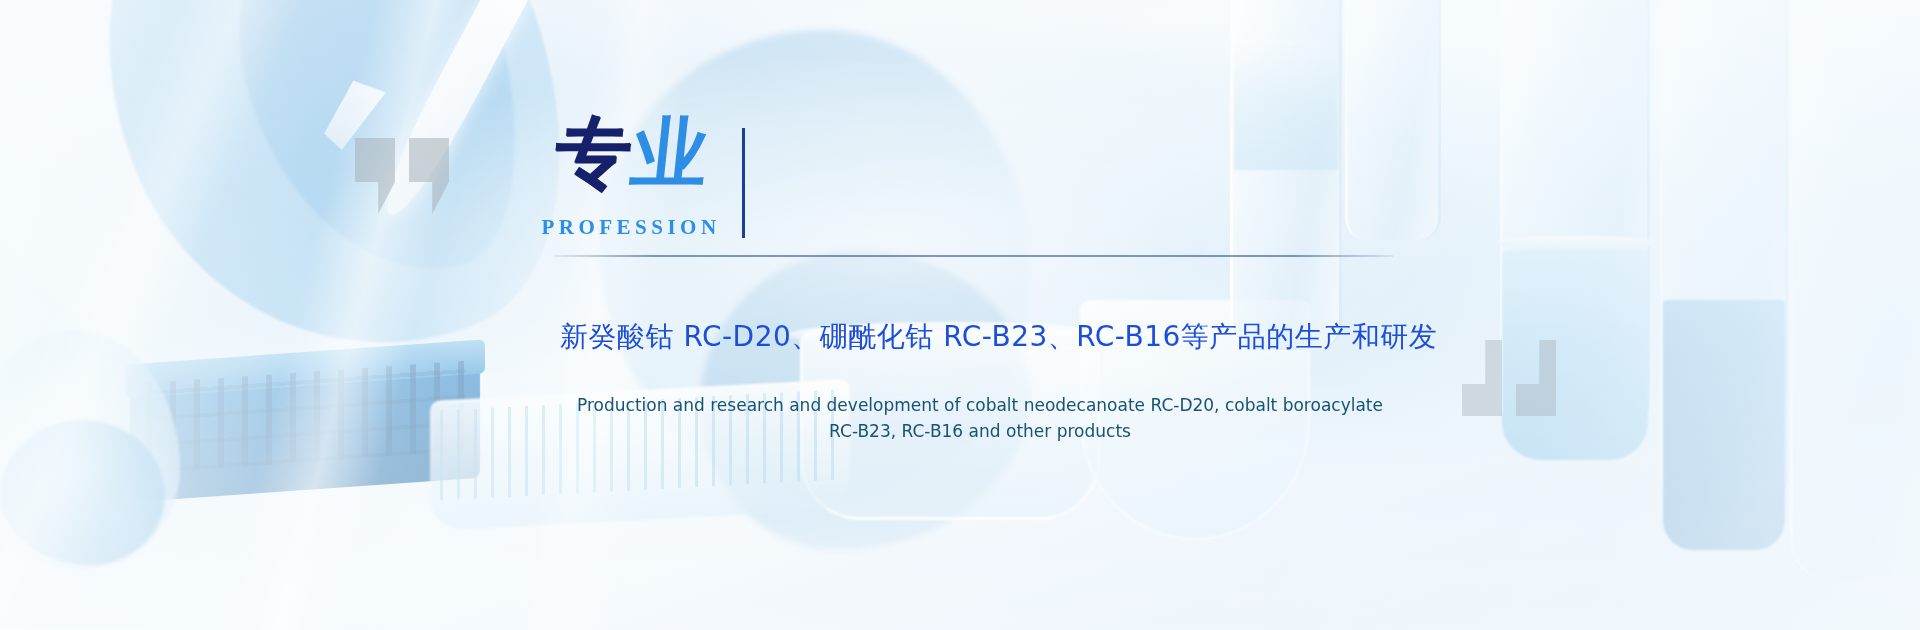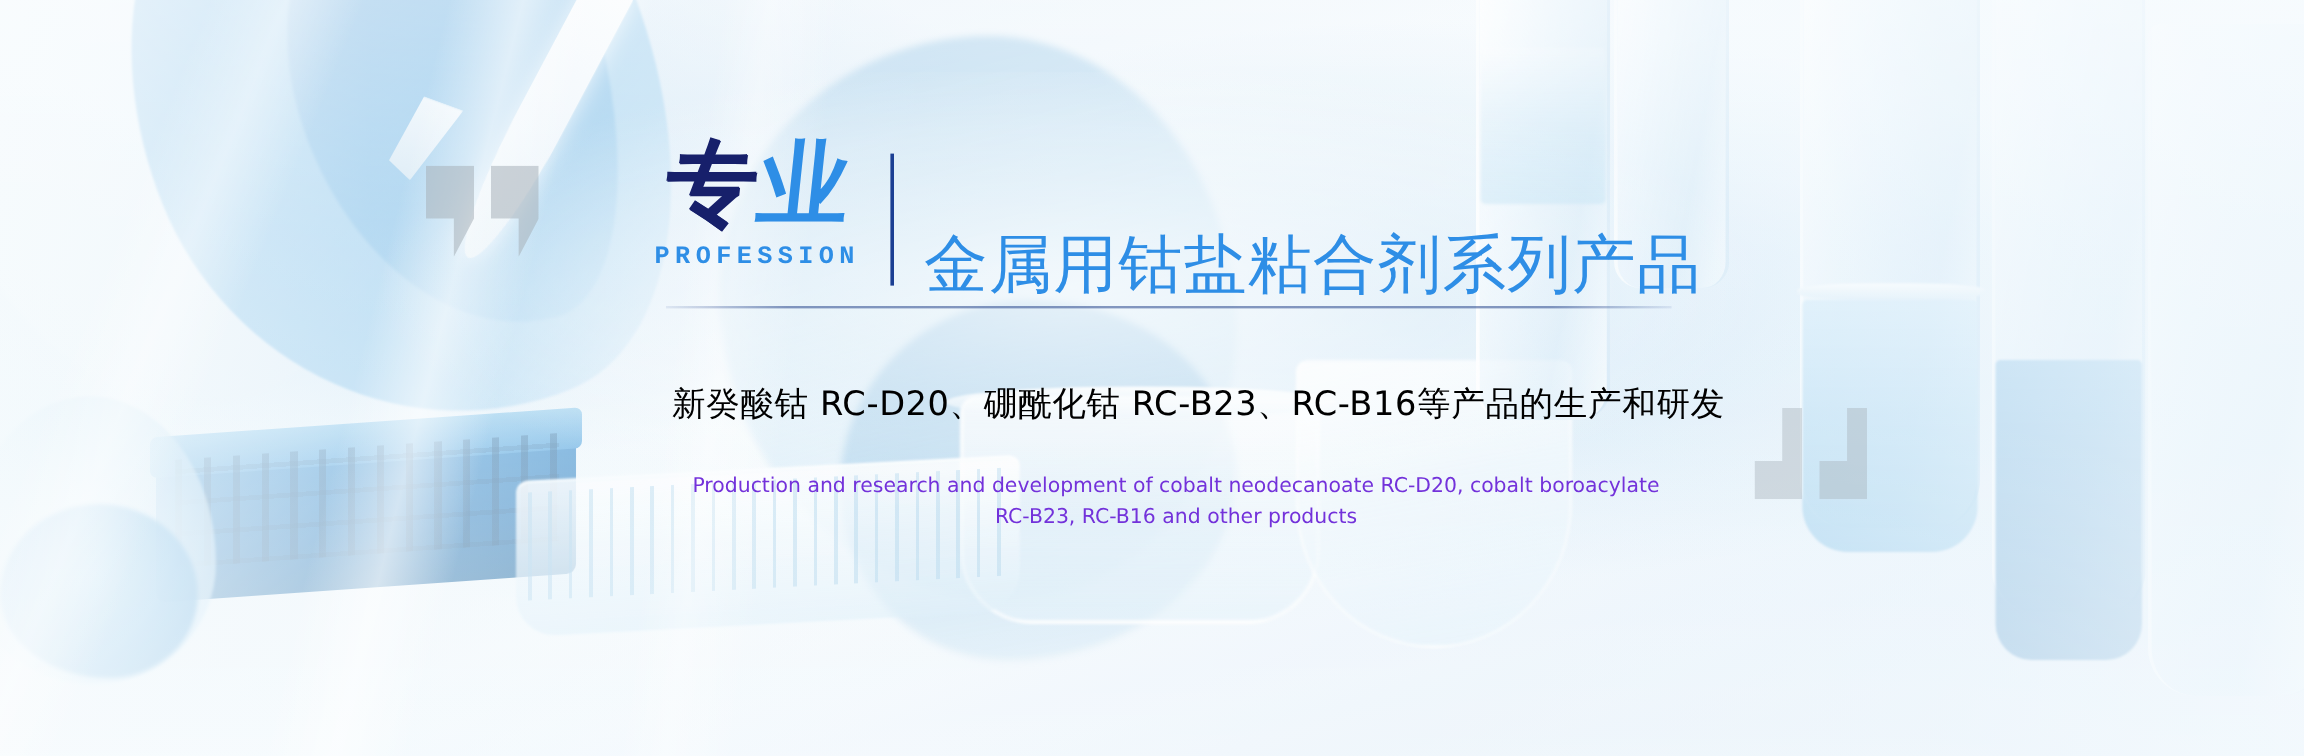--- a/index.html
+++ b/index.html
@@ -262,26 +262,26 @@
     color:#17206b;
     transform:skewX(-6deg);
     text-shadow:1px 1px 0 #17206b;
   }
   .logo-cn .ch-2 {
     color:#2e8ee6;
     transform:skewX(-6deg);
     margin-left:2px;
   }
   .logo-en {
-    margin-top:16px;
+    margin-top:28px;
     color:#2e8ee6;
     font-size:21px;
     font-weight:bold;
     letter-spacing:4.5px;
-    font-family:Liberation Mono, monospace;
+    font-family:Liberation Serif, serif;
   }
 
   
   .v-divider {
     position:absolute; left:742px; top:128px;
     width:3px; height:110px;
     background:#1b3f93;
   }
 
   
@@ -305,34 +305,34 @@
   
   .h-divider {
     position:absolute; left:555px; top:255px;
     width:838px; height:2px;
     background:linear-gradient(90deg, rgba(60,90,160,0.1) 0%, rgba(40,70,140,0.55) 12%, rgba(40,70,140,0.55) 88%, rgba(60,90,160,0.1) 100%);
   }
   .subtitle {
     position:absolute; left:560px; top:318px;
     width:830px;
     font-size:28px;
-    color:#000000;
+    color:#1d4ed8;
     letter-spacing:0.5px;
     white-space:nowrap;
     font-family:"DejaVu Sans", sans-serif;
   }
 
   
   .desc {
     position:absolute; left:560px; top:392px;
     width:840px;
     text-align:center;
     font-size:17px;
     line-height:1.55;
-    color:#6d28d9;
+    color:#0c4a6e;
     font-family:"DejaVu Sans", sans-serif;
     opacity:0.95;
   }
 </style>
 </head>
 <body>
 
 <div class="banner">
 
   <div class="bg">
@@ -386,20 +386,19 @@
   <div class="logo-block">
     <div class="logo-cn">
       <span class="ch-1">专</span>
       <span class="ch-2">业</span>
     </div>
     <div class="logo-en">PROFESSION</div>
   </div>
 
   <div class="v-divider"></div>
 
-  <div class="headline-2">金属用钴盐粘合剂系列产品</div>
 
   <div class="h-divider"></div>
   <div class="subtitle">新癸酸钴 RC-D20、硼酰化钴 RC-B23、RC-B16等产品的生产和研发</div>
 
   <div class="desc">Production and research and development of cobalt neodecanoate RC-D20, cobalt boroacylate RC-B23, RC-B16 and other products</div>
 
 </div>
 
 </body></html>

